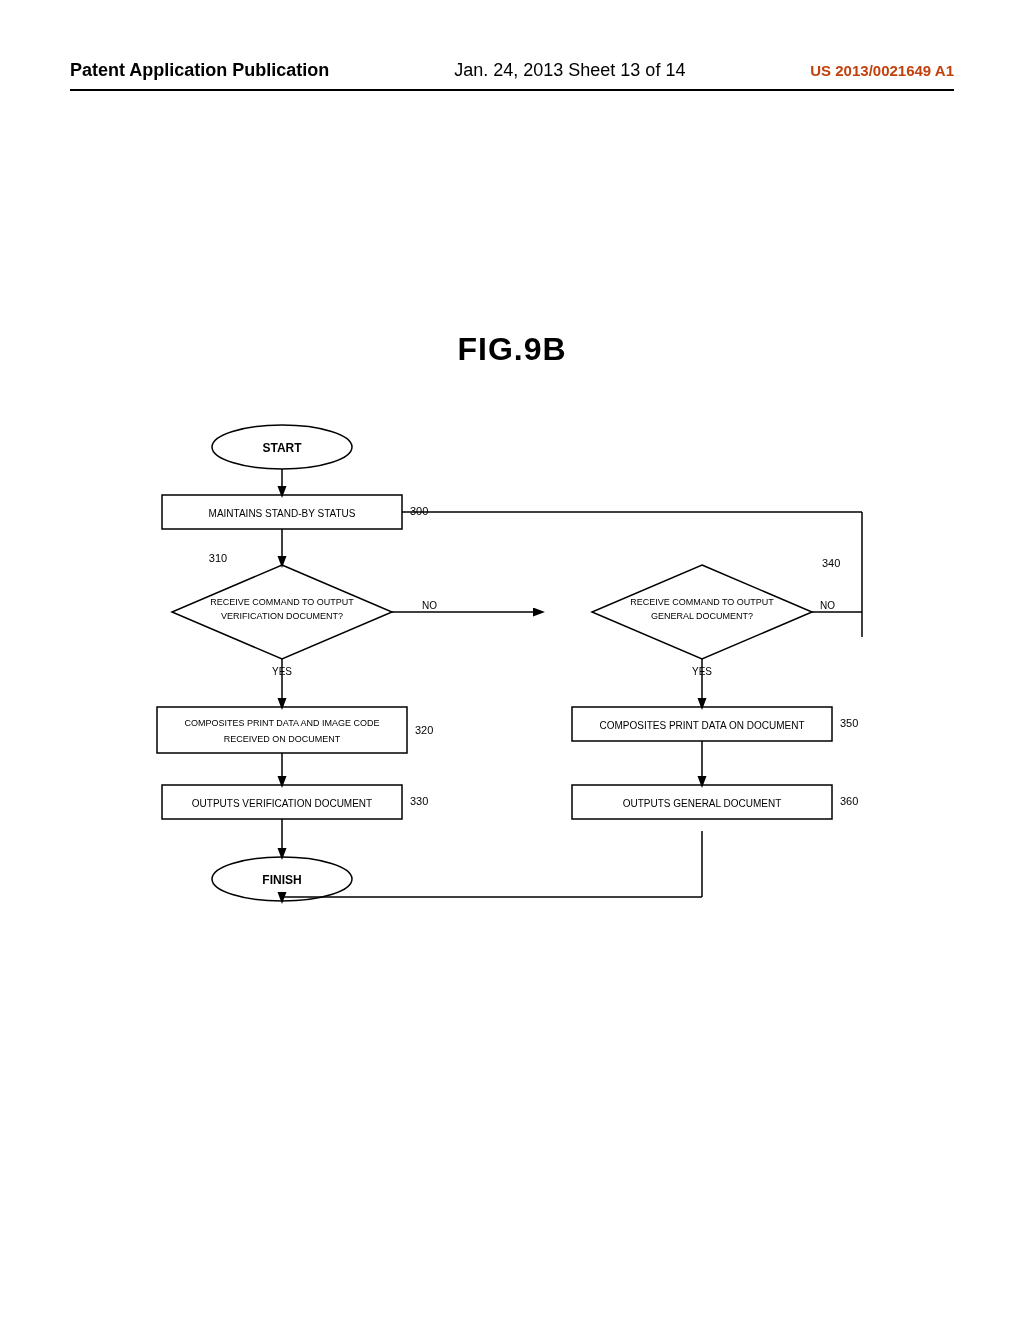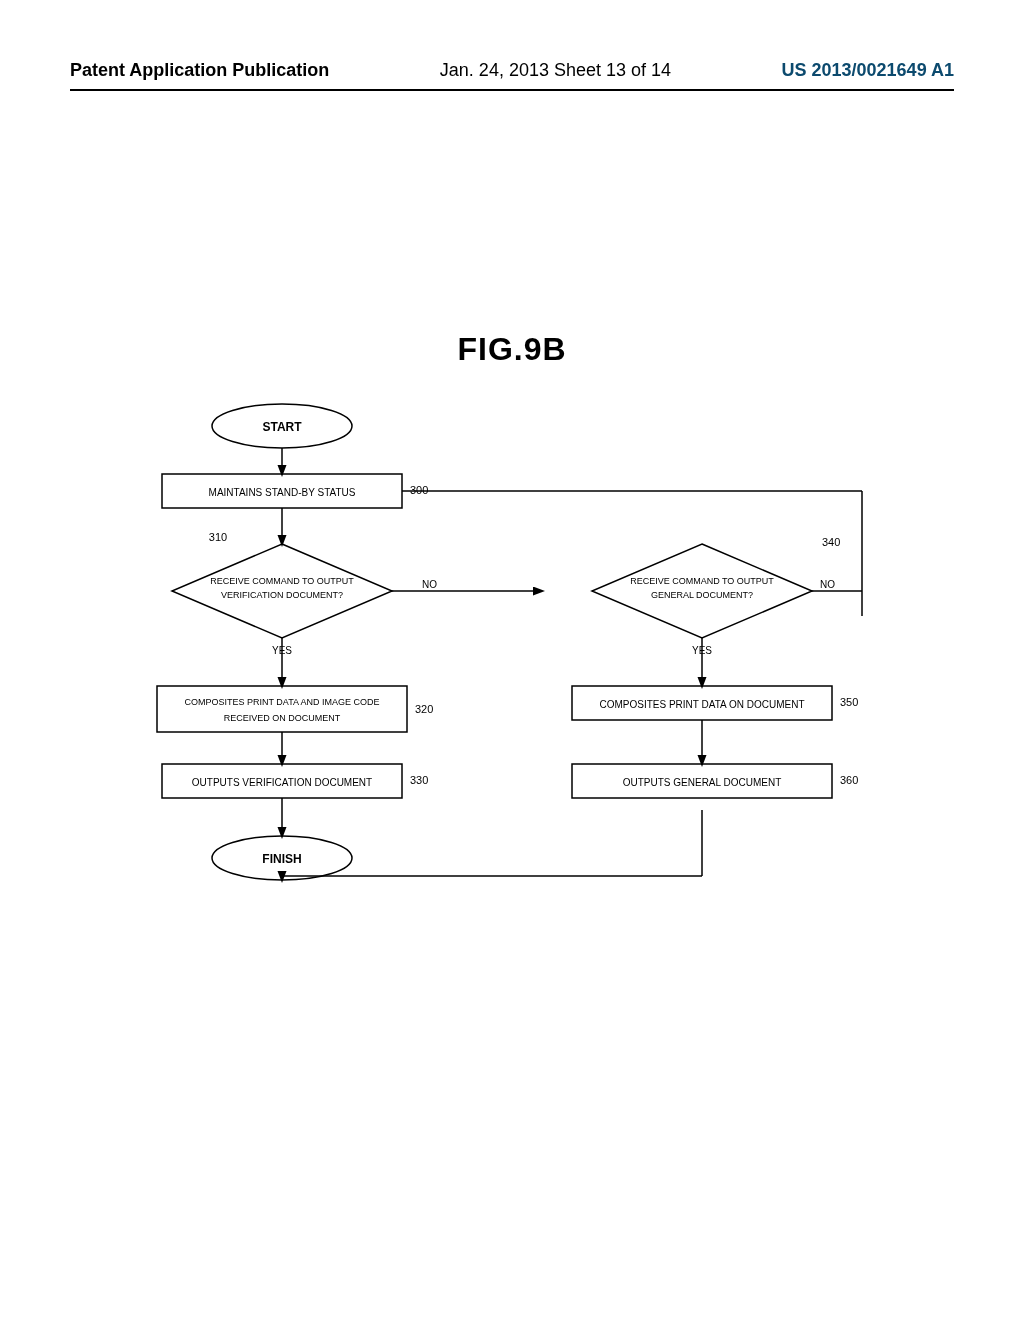--- a/index.html
+++ b/index.html
@@ -35,32 +35,32 @@
       color: #000;
     }
 
     .header-center {
       font-size: 18px;
       color: #000;
       text-align: center;
     }
 
     .header-right {
-      font-size: 18px;
+      font-size: 15px;
       font-weight: bold;
-      color: #0c4a6e;
+      color: #c2410c;
     }
 
     .fig-title {
       text-align: center;
       font-size: 32px;
       font-weight: bold;
       color: #000;
       margin-top: 240px;
-      margin-bottom: 18px;
+      margin-bottom: 39px;
       letter-spacing: 1px;
     }
 
     .flowchart-container {
       position: relative;
       width: 820px;
       margin: 0 auto;
       height: 620px;
     }
 

